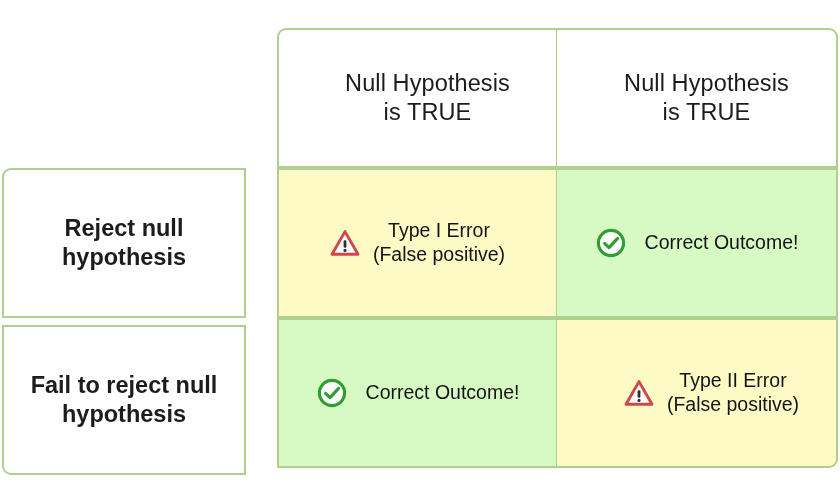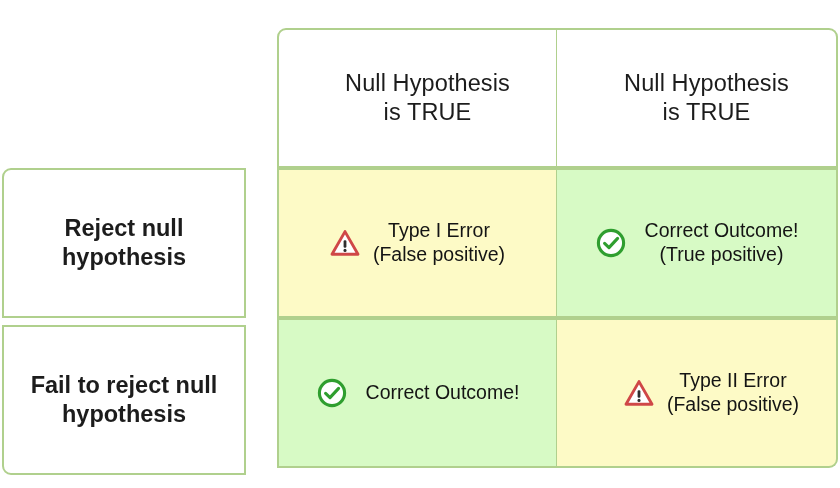--- a/index.html
+++ b/index.html
@@ -157,21 +157,20 @@
 
   <div class="cell data green" id="cell-correct-tp">
     <span class="icon">
       <svg width="32" height="32" viewBox="0 0 32 32">
         <circle cx="16" cy="16" r="12.6" fill="#ffffff" stroke="#2f9e2f" stroke-width="3.1"></circle>
         <path d="M9.6 16.4 L14 20.6 L22.6 11.4" fill="none" stroke="#2f9e2f" stroke-width="3.1" stroke-linecap="round" stroke-linejoin="round"></path>
       </svg>
     </span>
     <span class="txt">
       <span>Correct Outcome!</span><br>
-      <span>(True positive)</span>
     </span>
   </div>
 
   <div class="cell data green" id="cell-correct-tn">
     <span class="icon">
       <svg width="32" height="32" viewBox="0 0 32 32">
         <circle cx="16" cy="16" r="12.6" fill="#ffffff" stroke="#2f9e2f" stroke-width="3.1"></circle>
         <path d="M9.6 16.4 L14 20.6 L22.6 11.4" fill="none" stroke="#2f9e2f" stroke-width="3.1" stroke-linecap="round" stroke-linejoin="round"></path>
       </svg>
     </span>

